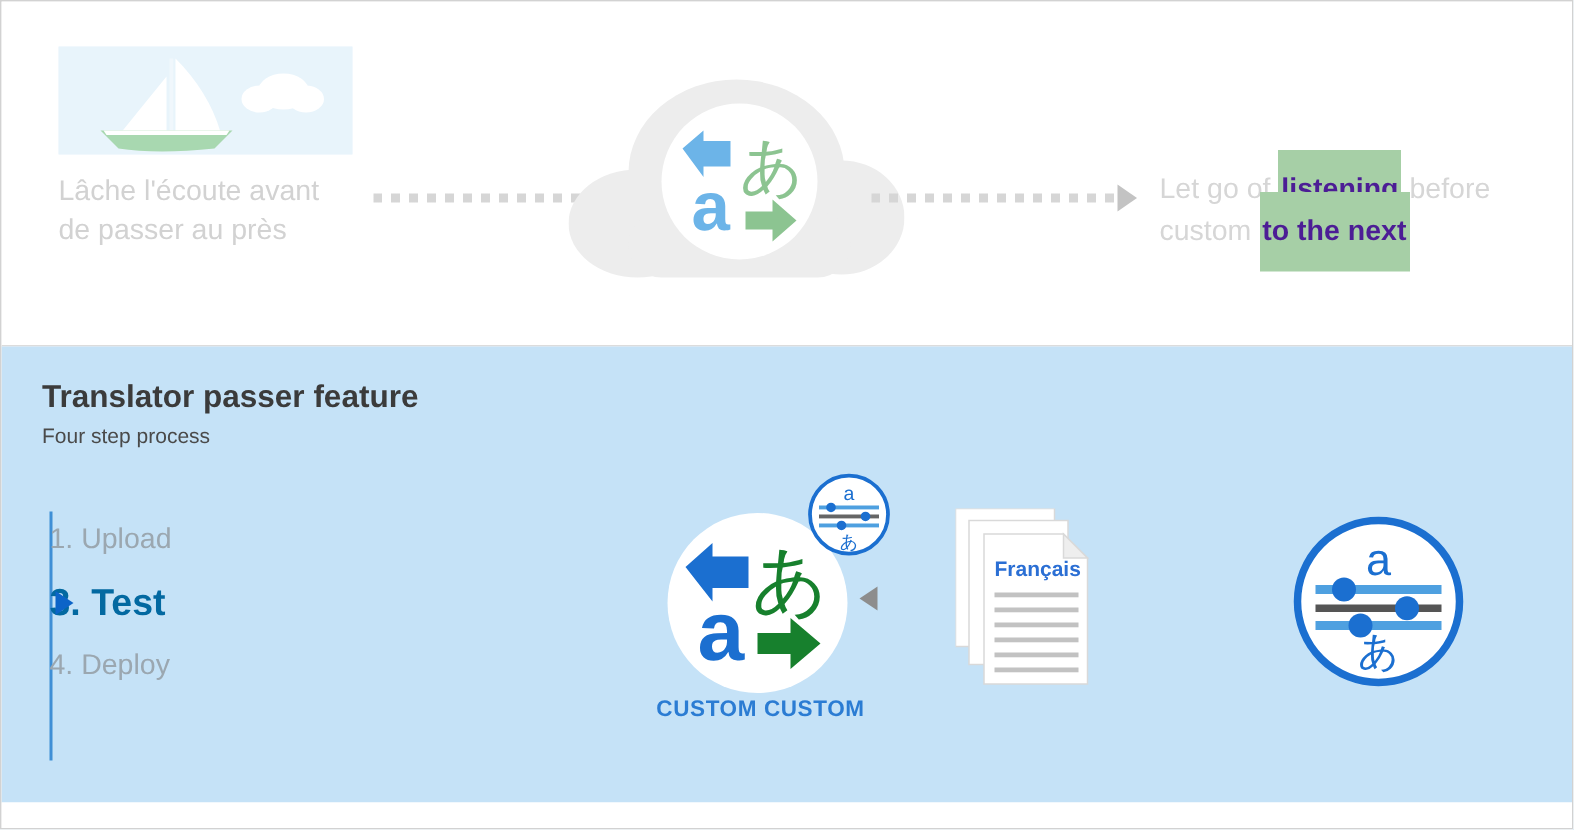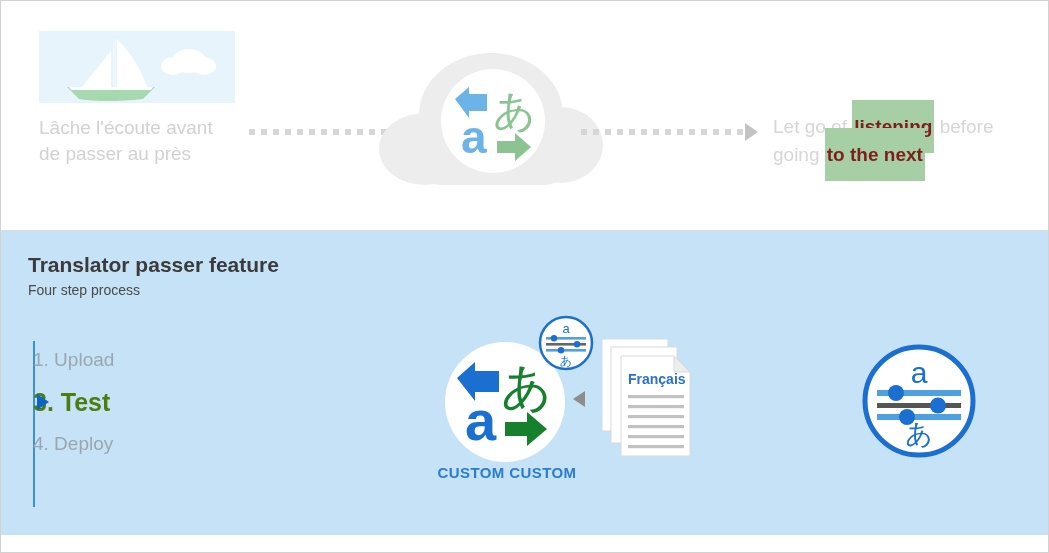--- a/index.html
+++ b/index.html
@@ -103,21 +103,21 @@
     width: 262px;
   }
   .target-line {
     font-size: 19px;
     line-height: 28px;
     color: #d6d6d6;
     white-space: nowrap;
   }
   .hl {
     background: #a6cfa6;
-    color: #7f1d1d;
+    color: #4c1d95;
     font-weight: bold;
     padding: 16px 2px;
   }
 
   
   .blue-panel {
     position: absolute;
     left: 0;
     top: 230px;
     width: 1047px;
@@ -159,21 +159,21 @@
     position: relative;
     height: 42px;
     line-height: 42px;
     font-size: 19px;
     color: #9ba7b0;
     white-space: nowrap;
   }
   .step.active {
     font-size: 25px;
     font-weight: bold;
-    color: #4d7c0f;
+    color: #0369a1;
   }
   .step-marker {
     position: absolute;
     left: 4px;
     top: 50%;
     margin-top: -8px;
     width: 0; height: 0;
     border-top: 8px solid transparent;
     border-bottom: 8px solid transparent;
     border-left: 12px solid #0d64c8;
@@ -221,21 +221,21 @@
     top: 85px;
     width: 0; height: 0;
     border-top: 8px solid transparent;
     border-bottom: 8px solid transparent;
     border-right: 12px solid #8d8d8d;
   }
 
   
   .doc-stacks {
     position: absolute;
-    left: 601px;
+    left: 636px;
     top: 338px;
     width: 200px;
     height: 130px;
   }
   .doc-stack { position: absolute; top: 0; }
   .doc-stack.fr { left: 0; }
   .doc-stack.en { left: 100px; }
 
   
   .settings-circle {
@@ -305,21 +305,21 @@
           <path d="M56 72 L74 72 L74 64 L90 78 L74 92 L74 84 L56 84 Z" fill="#8cc491"></path>
         </svg>
       </div>
     </div>
 
     <div class="dots dots-2"></div>
     <div class="arrowhead arrowhead-2"></div>
 
     <div class="target-block">
       <div class="target-line"><span>Let go of </span><span class="hl">listening</span><span> before</span></div>
-      <div class="target-line"><span>going </span><span class="hl">to the next</span></div>
+      <div class="target-line"><span>custom </span><span class="hl">to the next</span></div>
     </div>
   </div>
 
   <div class="blue-panel">
     <div class="panel-title">Translator passer feature</div>
     <div class="panel-subtitle">Four step process</div>
 
     <div class="steps">
       <div class="steps-rule"></div>
 

